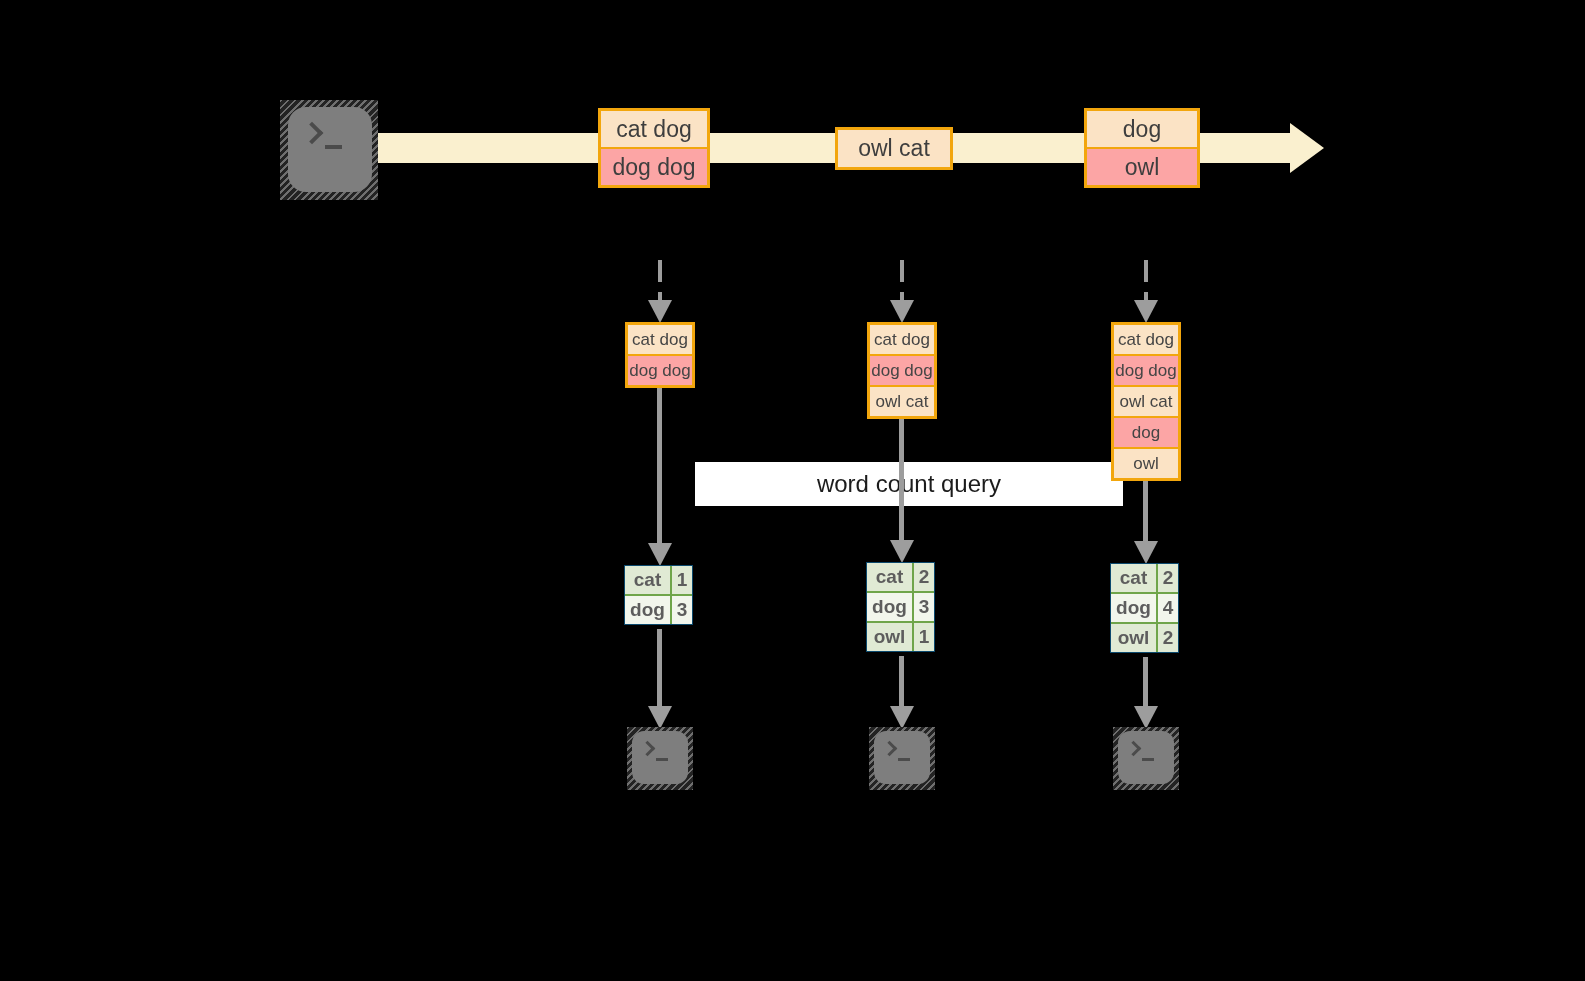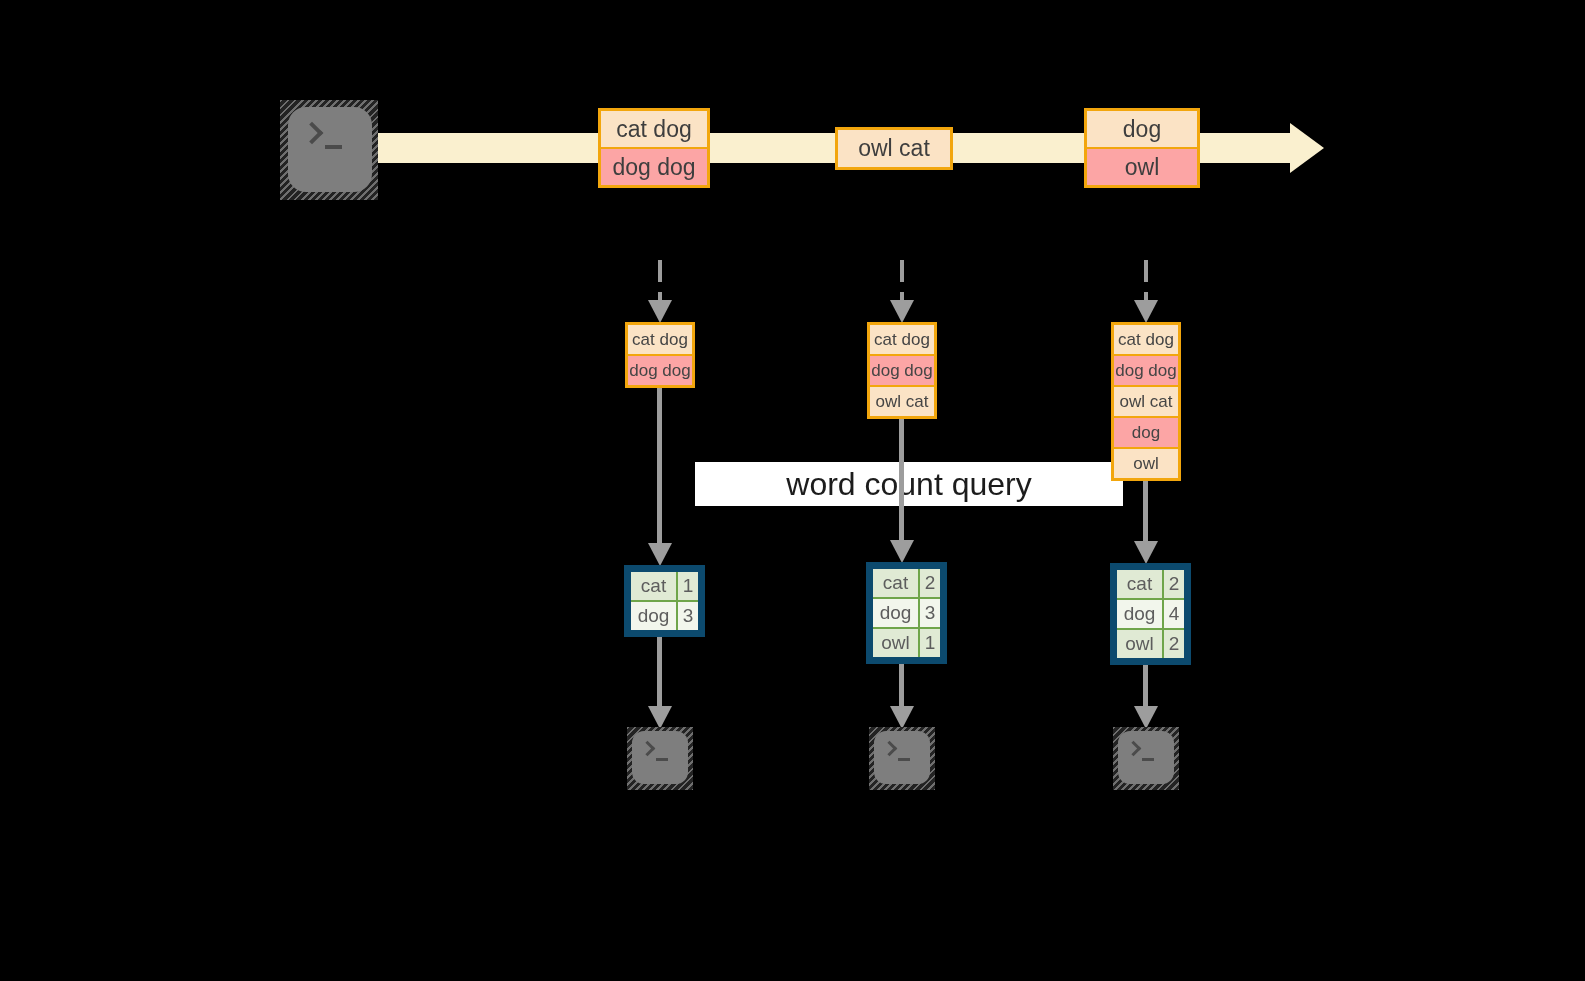--- a/index.html
+++ b/index.html
@@ -39,23 +39,23 @@
     background:repeating-linear-gradient(to bottom,#9d9d9d 0 22px,transparent 22px 32px);}
   .vline{position:absolute;width:5px;background:#9d9d9d;z-index:2;}
   .ahead{position:absolute;width:0;height:0;z-index:2;
     border-left:12px solid transparent;border-right:12px solid transparent;border-top:23px solid #9d9d9d;}
   
   .stack{position:absolute;width:64px;z-index:3;border:3px solid #f2a60d;background:#f2a60d;}
   .srow{height:29px;line-height:29px;text-align:center;font-size:17px;color:#454545;}
   .srow + .srow{margin-top:2px;}
   
   .banner{position:absolute;left:695px;top:462px;width:428px;height:44px;background:#ffffff;z-index:1;
-    text-align:center;line-height:44px;font-size:32px;color:#1c1c1c;}
+    text-align:center;line-height:44px;font-size:24px;color:#1c1c1c;}
   
-  .gtable{position:absolute;width:67px;z-index:3;border:7px solid #0c4a6e;background:#6fa54a;}
+  .gtable{position:absolute;width:67px;z-index:3;border:1px solid #0c4a6e;background:#6fa54a;font-weight:bold;}
   .grow{display:flex;height:28px;line-height:28px;font-size:19px;color:#5d5d5d;}
   .grow + .grow{margin-top:2px;}
   .gword{width:45px;text-align:center;}
   .gcount{flex:1;text-align:center;border-left:2px solid #6fa54a;}
   .g-dark .gword,.g-dark .gcount{background:#e0ead4;}
   .g-light .gword,.g-light .gcount{background:#f2f6ec;}
 </style>
 </head>
 <body>
 

